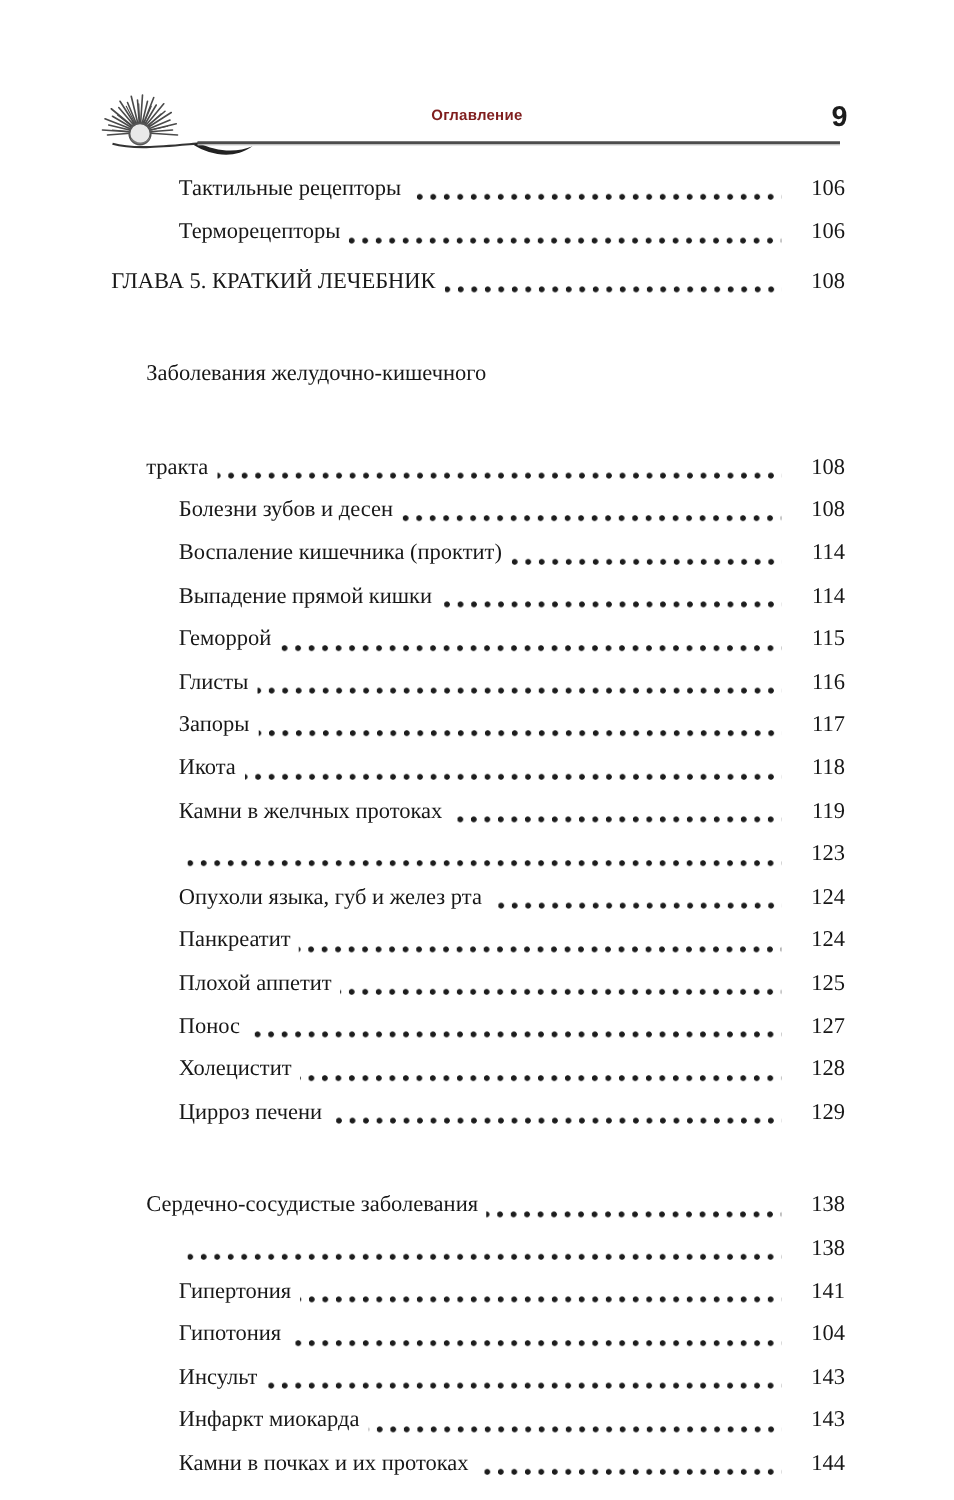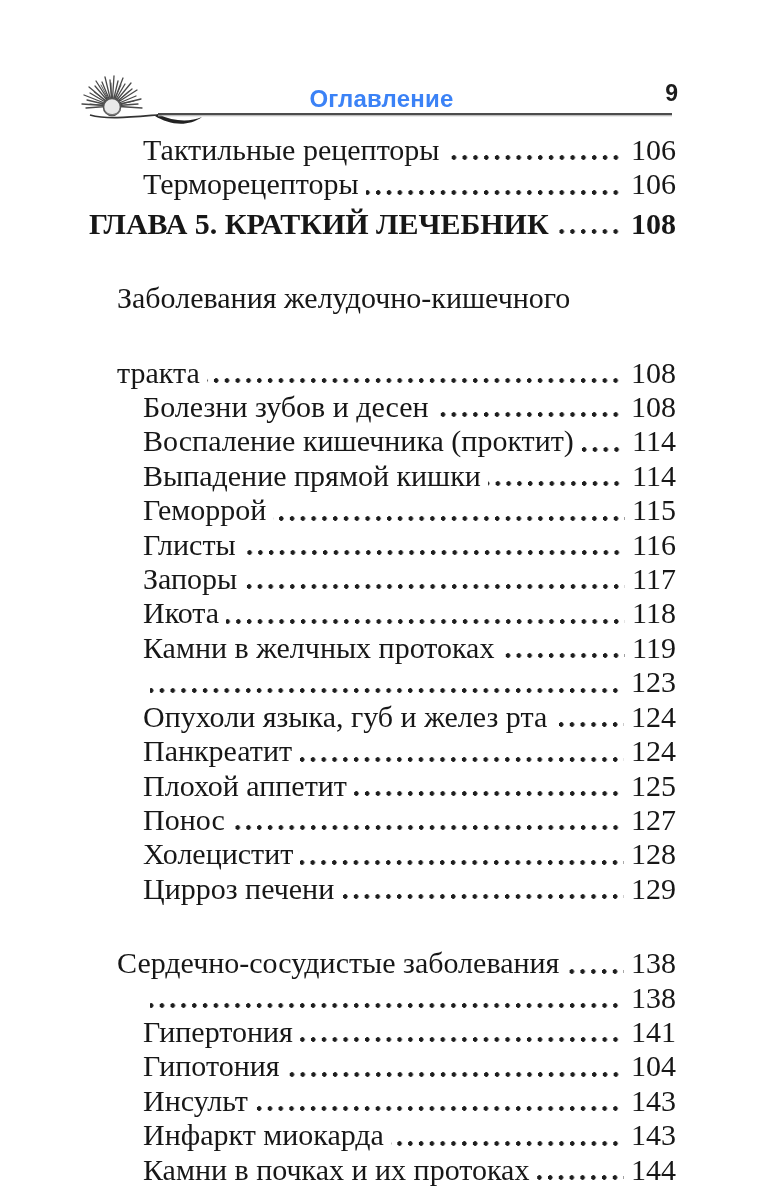--- a/index.html
+++ b/index.html
@@ -10,51 +10,51 @@
     overflow:hidden;
     color:#171717;
     font-family:"Liberation Serif","DejaVu Serif",serif;
   }
   
   .hdr-ornament{position:absolute;left:70px;top:60px;}
   .running-title{
     position:absolute;left:0;right:0;top:85px;
     text-align:center;
     font-family:"Liberation Sans","DejaVu Sans",sans-serif;
-    font-size:24px;font-weight:600;color:#3b82f6;
+    font-size:12px;font-weight:600;color:#7f1d1d;
     letter-spacing:.2px;
   }
   .page-number{
     position:absolute;right:85px;top:80px;
     font-family:"Liberation Sans","DejaVu Sans",sans-serif;
     font-size:23px;font-weight:700;color:#1c1c1c;
   }
   
   .toc{
     position:absolute;top:133px;left:0;right:0;
     padding:0 87px 0 70px;
   }
   .row{
     display:flex;align-items:baseline;
-    font-size:30px;line-height:34.4px;
+    font-size:18px;line-height:34.4px;
     white-space:nowrap;
   }
   .row .t{flex:0 0 auto;}
   .row .dots{
     flex:1 1 auto;
     align-self:flex-end;
     height:5px;
     margin:0 7px 7px 7px;
     background-image:radial-gradient(circle at 2.2px 2.5px,#1d1d1d 2px,rgba(0,0,0,0) 2.6px);
     background-size:10.8px 5px;
     background-repeat:repeat-x;
     background-position:right bottom;
   }
   .row .pg{flex:0 0 auto;min-width:44px;text-align:right;}
-  .lvl1{font-weight:700;padding-left:19px;margin-top:5px;margin-bottom:3px;}
+  .lvl1{font-weight:400;padding-left:19px;margin-top:5px;margin-bottom:3px;}
   .lvl2{padding-left:47px;margin-top:40px;}
   .lvl3{padding-left:73px;}
 </style>
 </head>
 <body>
 
 <div class="page">
 
   <svg class="hdr-ornament" width="610" height="72" viewBox="0 0 610 72" aria-hidden="true">
     <g stroke="#4a4a4a" stroke-width="1.3" stroke-linecap="round">

